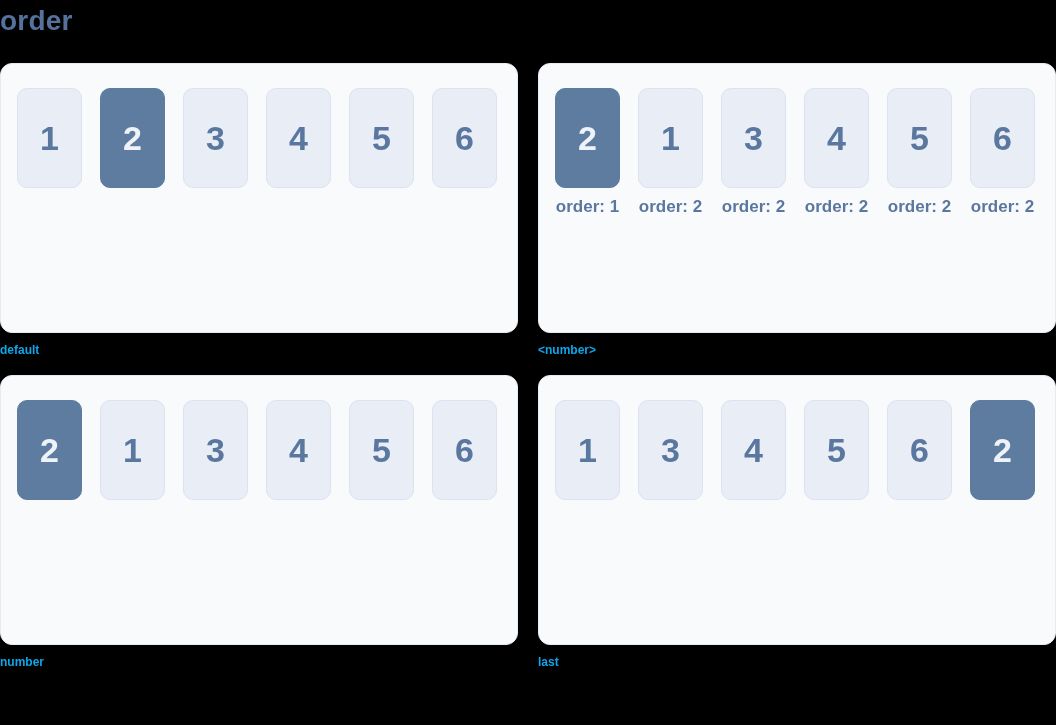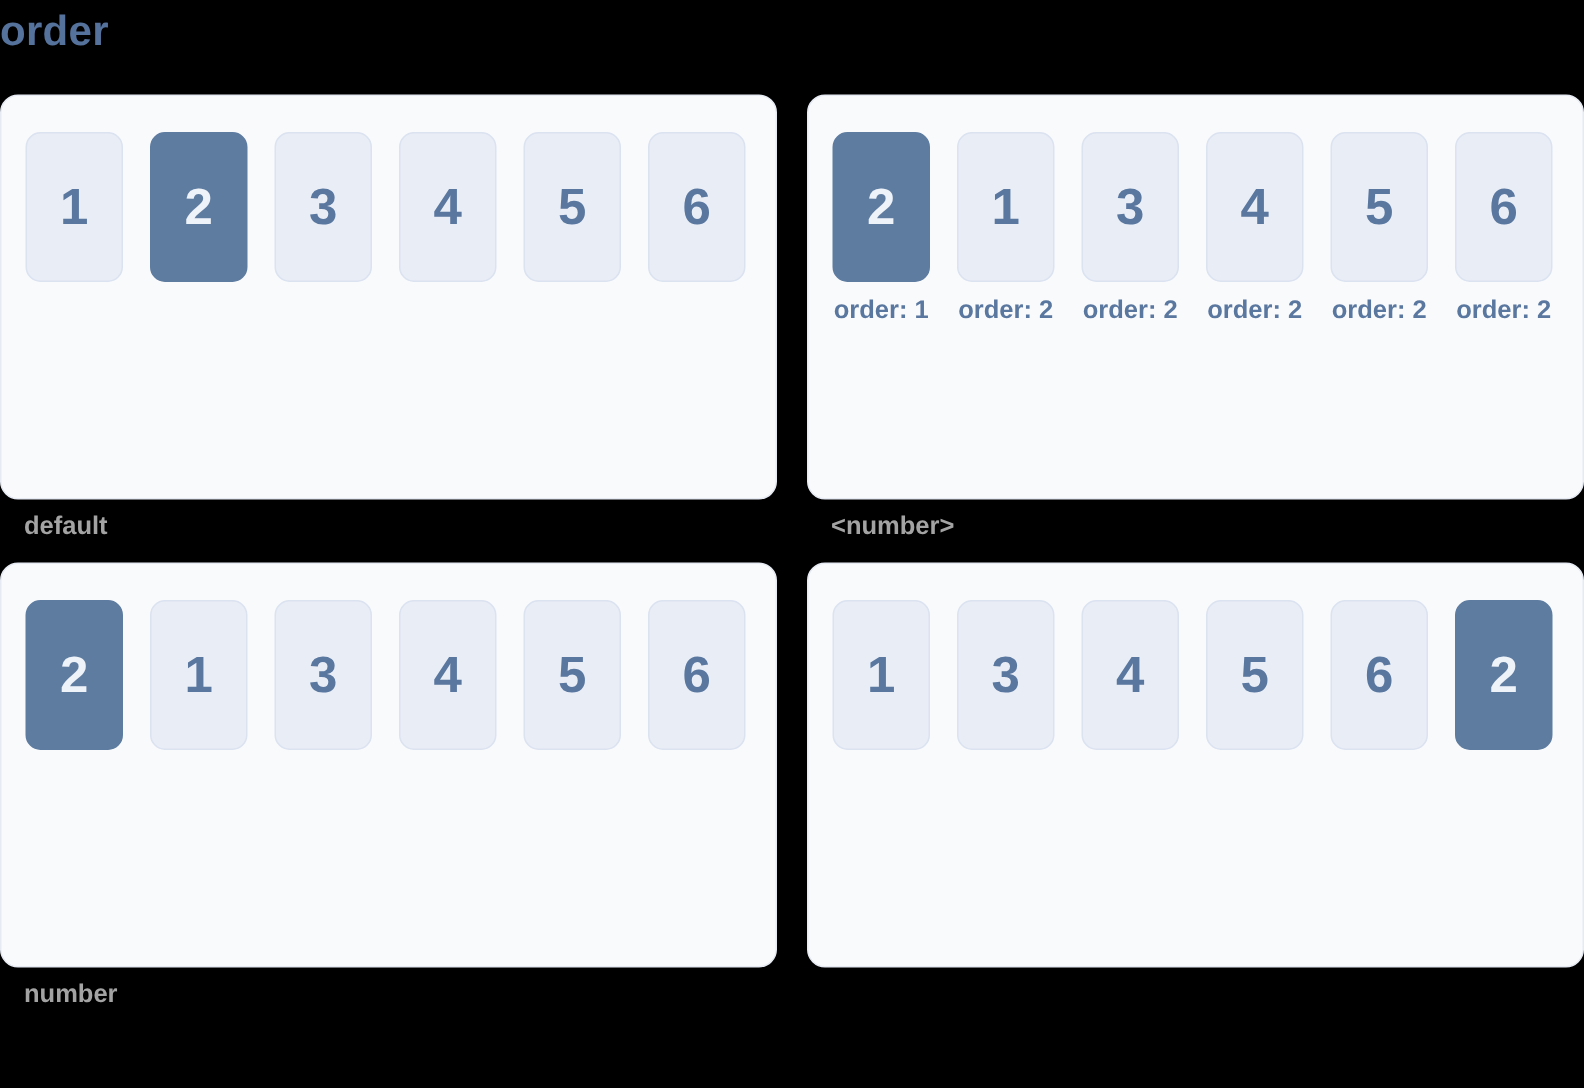--- a/index.html
+++ b/index.html
@@ -30,25 +30,25 @@
     height: 270px;
     background: #f9fafc;
     border: 1px solid #e6eaf2;
     border-radius: 12px;
     padding: 24px 16px;
     display: flex;
     align-items: flex-start;
     gap: 18px;
   }
   .panel-label {
-    margin: 8px 0 0 16px;
-    font-size: 17px;
+    margin: 8px 0 0 0;
+    font-size: 12px;
     line-height: 19px;
     font-weight: 700;
-    color: #a3a3a3;
+    color: #0ea5e9;
   }
   .flex-item {
     width: 65px;
     height: 100px;
     background: #e8edf6;
     border: 1px solid #dbe2f0;
     border-radius: 10px;
     display: flex;
     align-items: center;
     justify-content: center;
@@ -139,15 +139,16 @@
 
   <div>
     <div class="panel">
       <div class="flex-item">1</div>
       <div class="flex-item">3</div>
       <div class="flex-item">4</div>
       <div class="flex-item">5</div>
       <div class="flex-item">6</div>
       <div class="flex-item hl">2</div>
     </div>
+    <div class="panel-label">last</div>
   </div>
 
 </div>
 
 </body></html>

